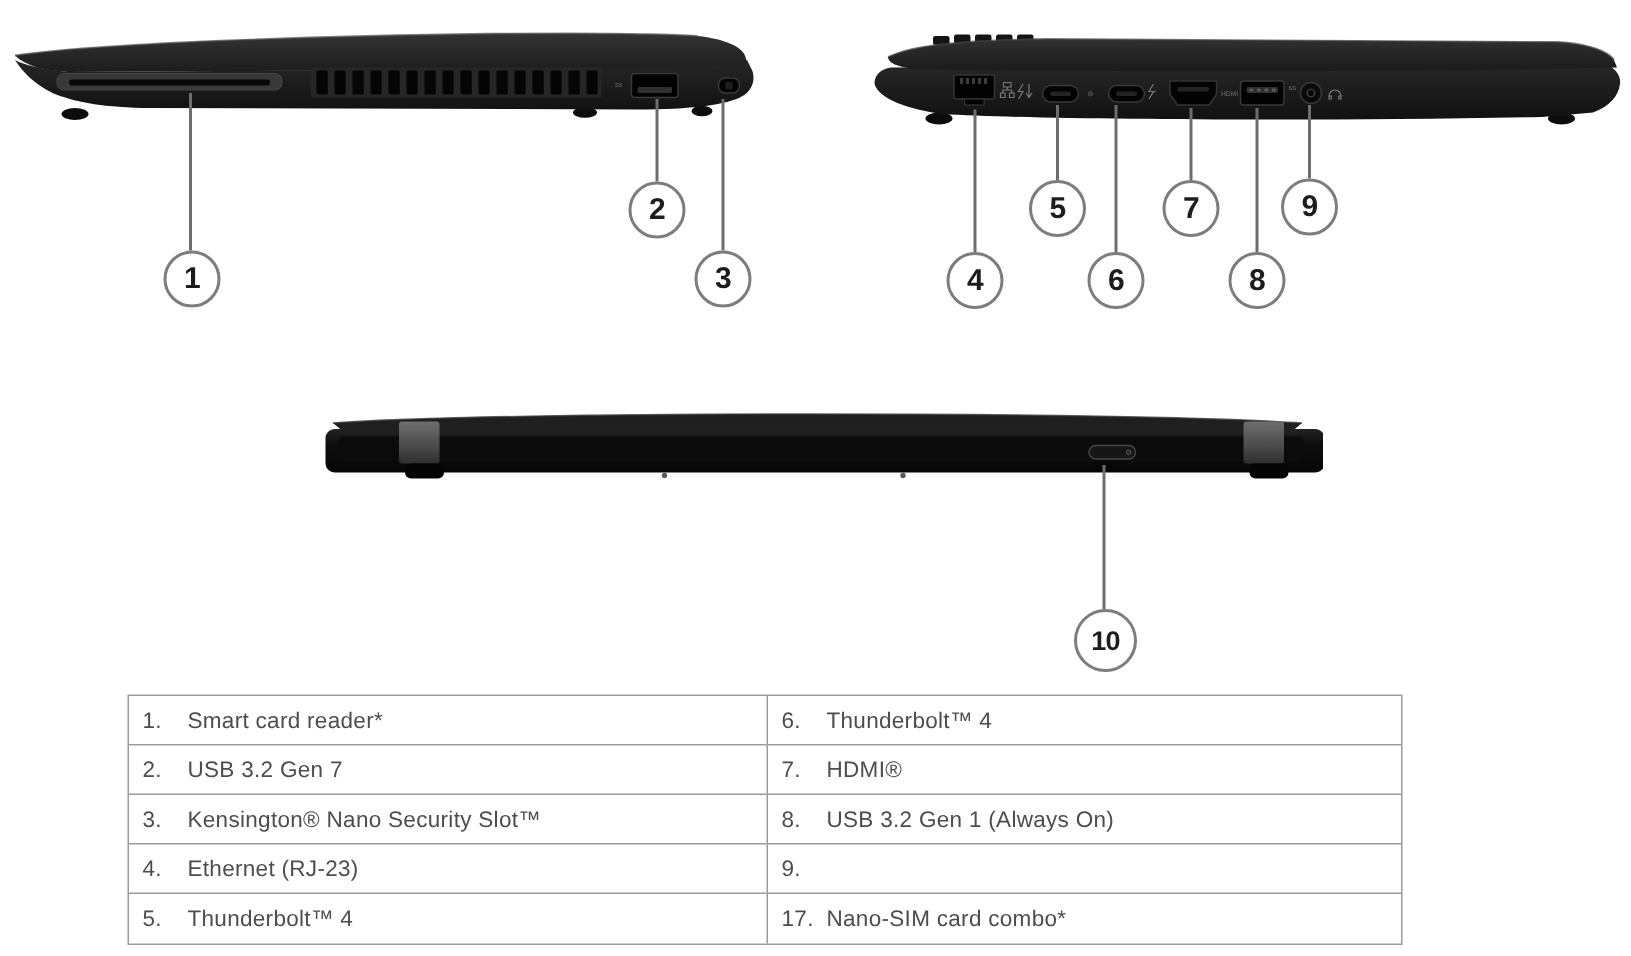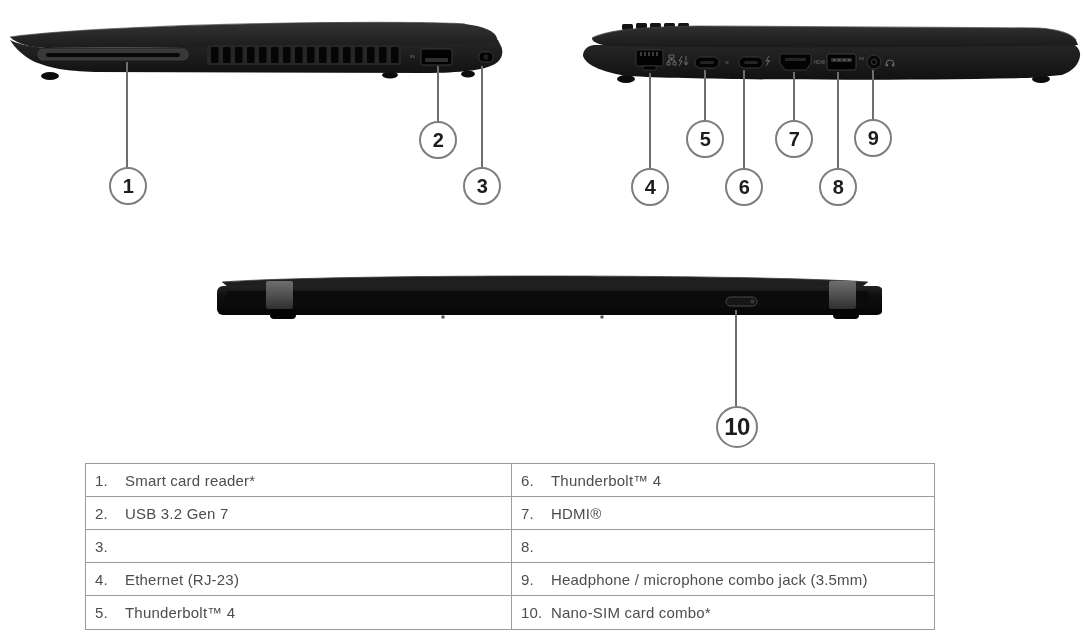--- a/index.html
+++ b/index.html
@@ -11,21 +11,21 @@
   .callout-line{
     position:absolute;width:2px;background:#6e6e6e;z-index:5;
   }
   .callout-circle{
     position:absolute;width:38px;height:38px;border-radius:50%;
     background:#ffffff;border:2px solid #7d7d7d;box-sizing:border-box;
     display:flex;align-items:center;justify-content:center;
     font-size:20px;font-weight:bold;color:#1d1d1d;z-index:6;
     letter-spacing:-0.5px;
   }
-  .callout-circle.big{width:42px;height:42px;font-size:24px;}
+  .callout-circle.big{width:42px;height:42px;font-size:18px;}
   #legend{
     position:absolute;left:85px;top:463px;width:850px;height:167px;
     border:1px solid #9b9b9b;box-sizing:border-box;display:flex;
   }
   .legend-col{display:flex;flex-direction:column;box-sizing:border-box;}
   .legend-col.left{width:426px;}
   .legend-col.right{width:424px;border-left:1px solid #9b9b9b;}
   .legend-row{
     height:33px;box-sizing:border-box;display:flex;align-items:center;
     padding-left:9px;border-bottom:1px solid #9b9b9b;
@@ -240,20 +240,21 @@
       <div class="legend-row">
         <span class="legend-num">1.</span>
         <span class="legend-label">Smart card reader*</span>
       </div>
       <div class="legend-row">
         <span class="legend-num">2.</span>
         <span class="legend-label">USB 3.2 Gen 7</span>
       </div>
       <div class="legend-row">
         <span class="legend-num">3.</span>
+        <span class="legend-label">Kensington® Nano Security Slot™</span>
       </div>
       <div class="legend-row">
         <span class="legend-num">4.</span>
         <span class="legend-label">Ethernet (RJ-23)</span>
       </div>
       <div class="legend-row">
         <span class="legend-num">5.</span>
         <span class="legend-label">Thunderbolt™ 4</span>
       </div>
     </div>
@@ -261,25 +262,25 @@
       <div class="legend-row">
         <span class="legend-num">6.</span>
         <span class="legend-label">Thunderbolt™ 4</span>
       </div>
       <div class="legend-row">
         <span class="legend-num">7.</span>
         <span class="legend-label">HDMI®</span>
       </div>
       <div class="legend-row">
         <span class="legend-num">8.</span>
+        <span class="legend-label">USB 3.2 Gen 1 (Always On)</span>
       </div>
       <div class="legend-row">
         <span class="legend-num">9.</span>
-        <span class="legend-label">Headphone / microphone combo jack (3.5mm)</span>
-      </div>
-      <div class="legend-row">
-        <span class="legend-num">10.</span>
+      </div>
+      <div class="legend-row">
+        <span class="legend-num">17.</span>
         <span class="legend-label">Nano-SIM card combo*</span>
       </div>
     </div>
   </div>
 
 </div>
 
 </body></html>

